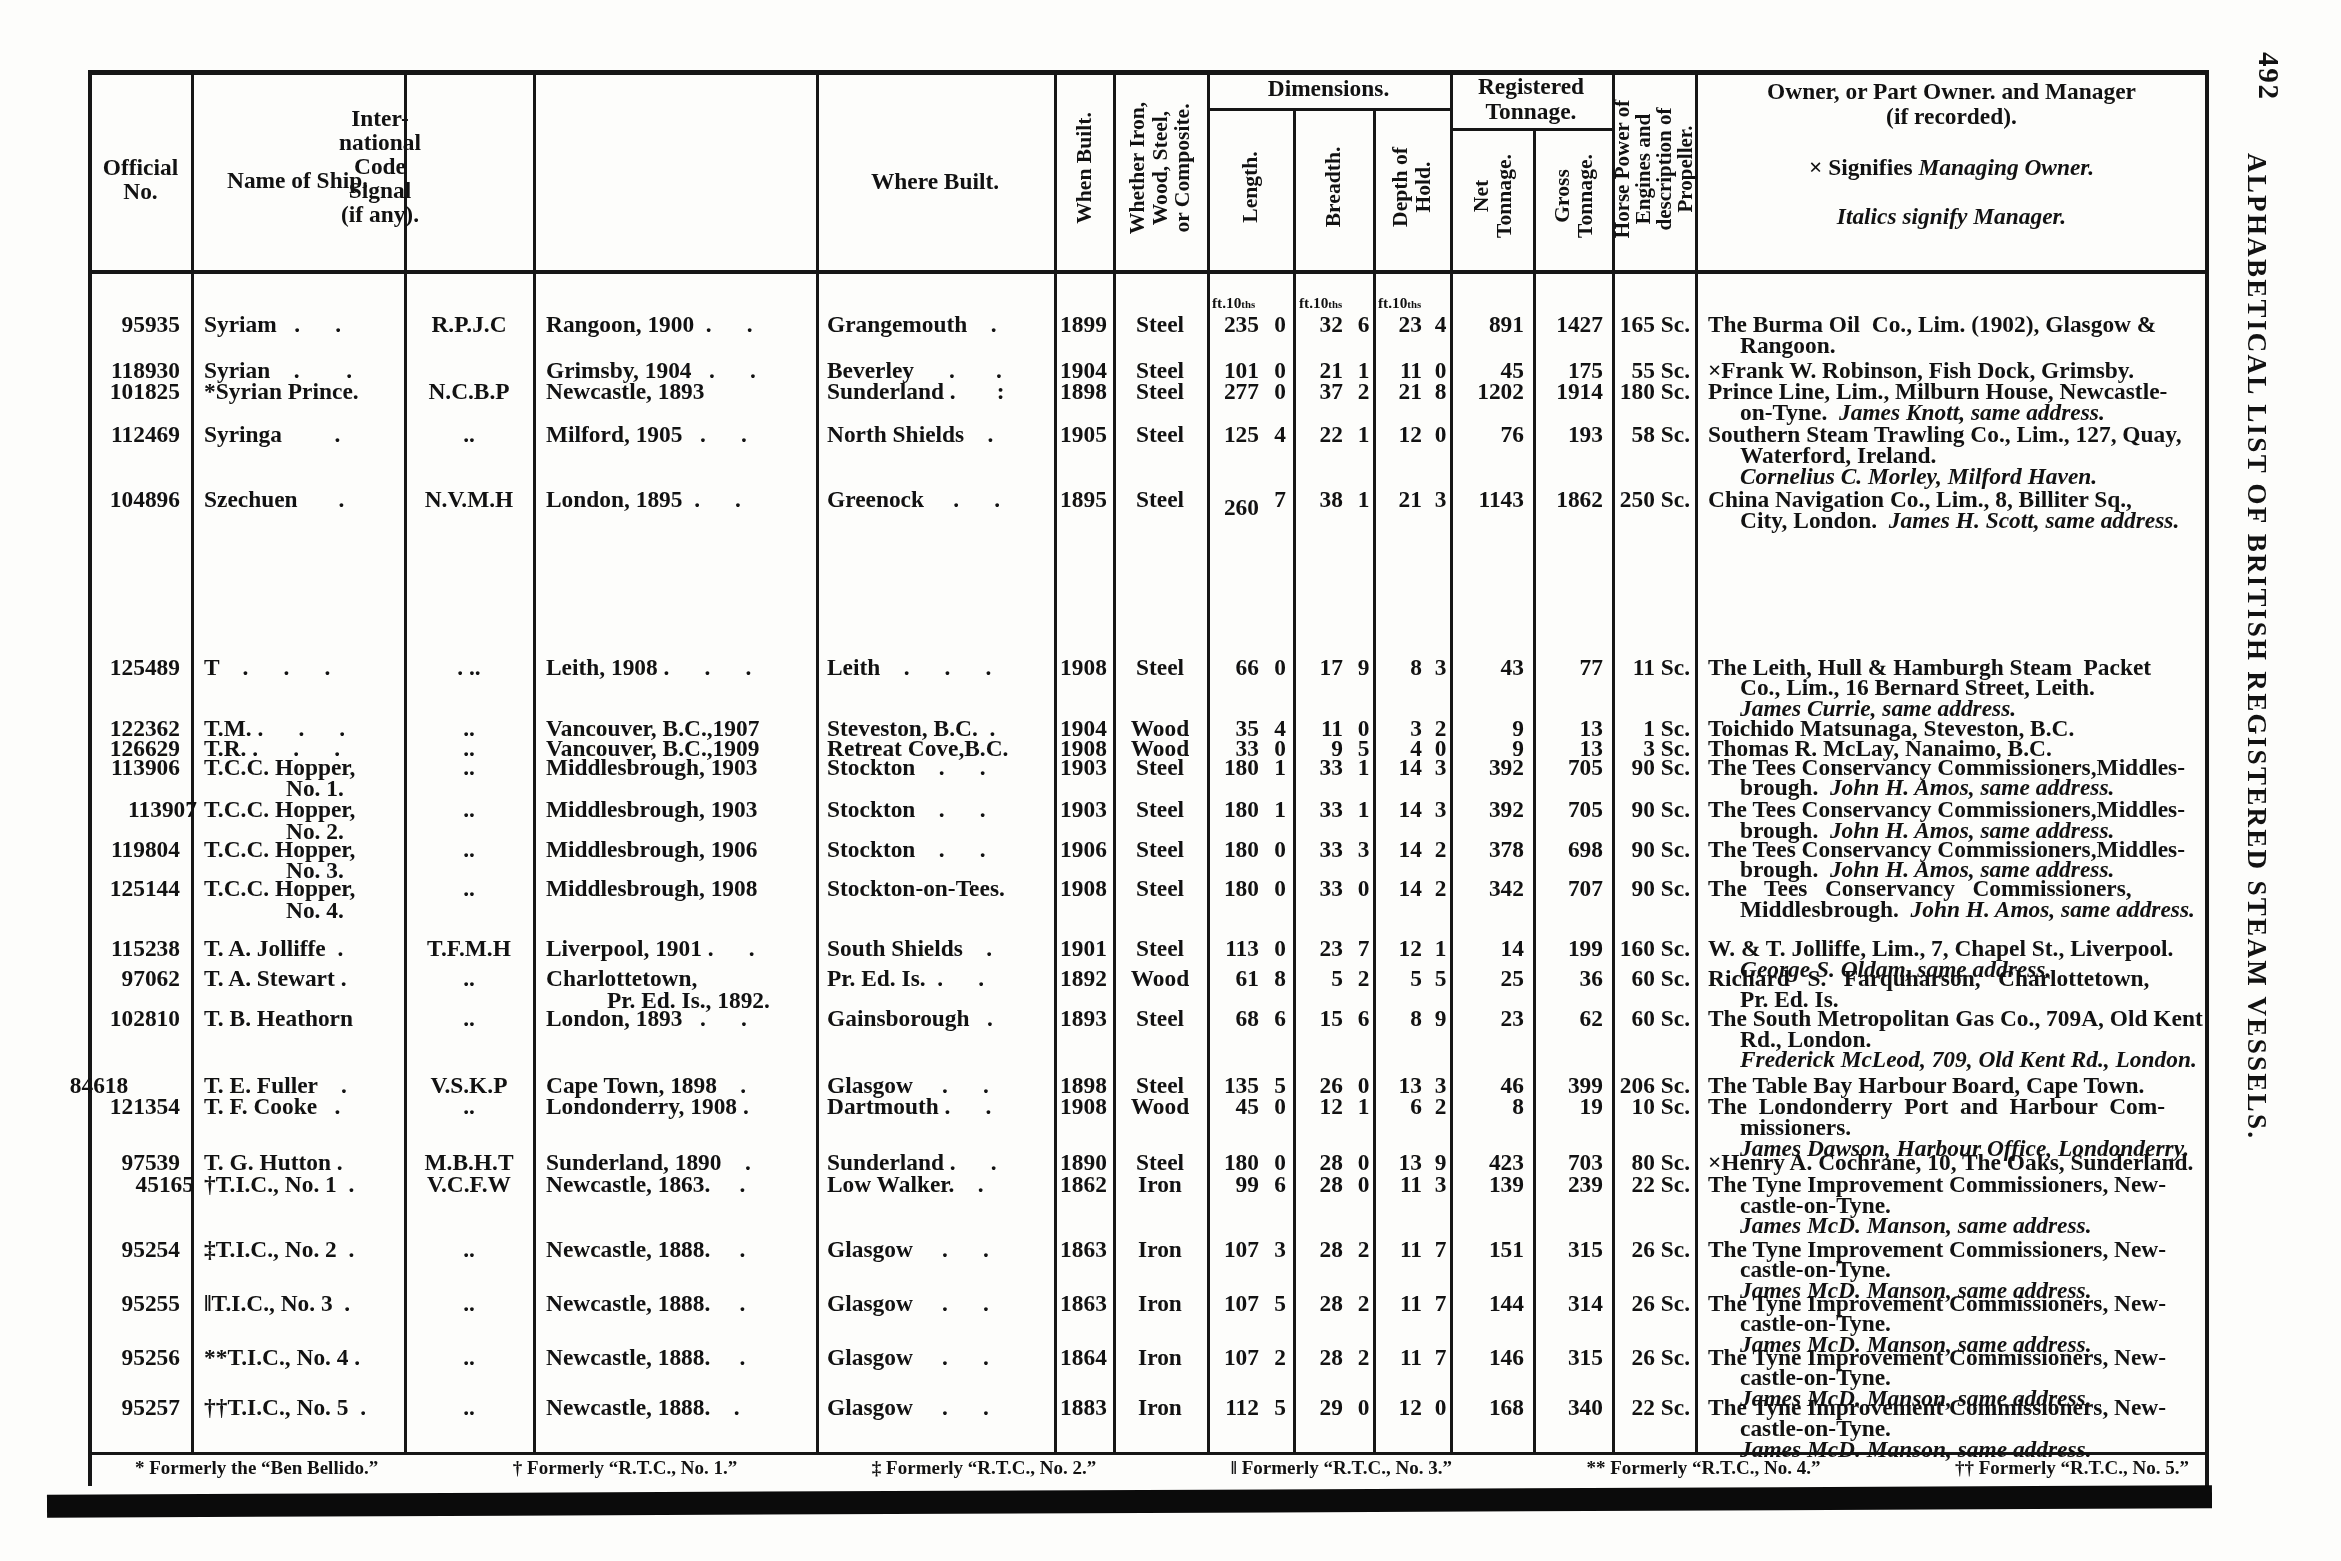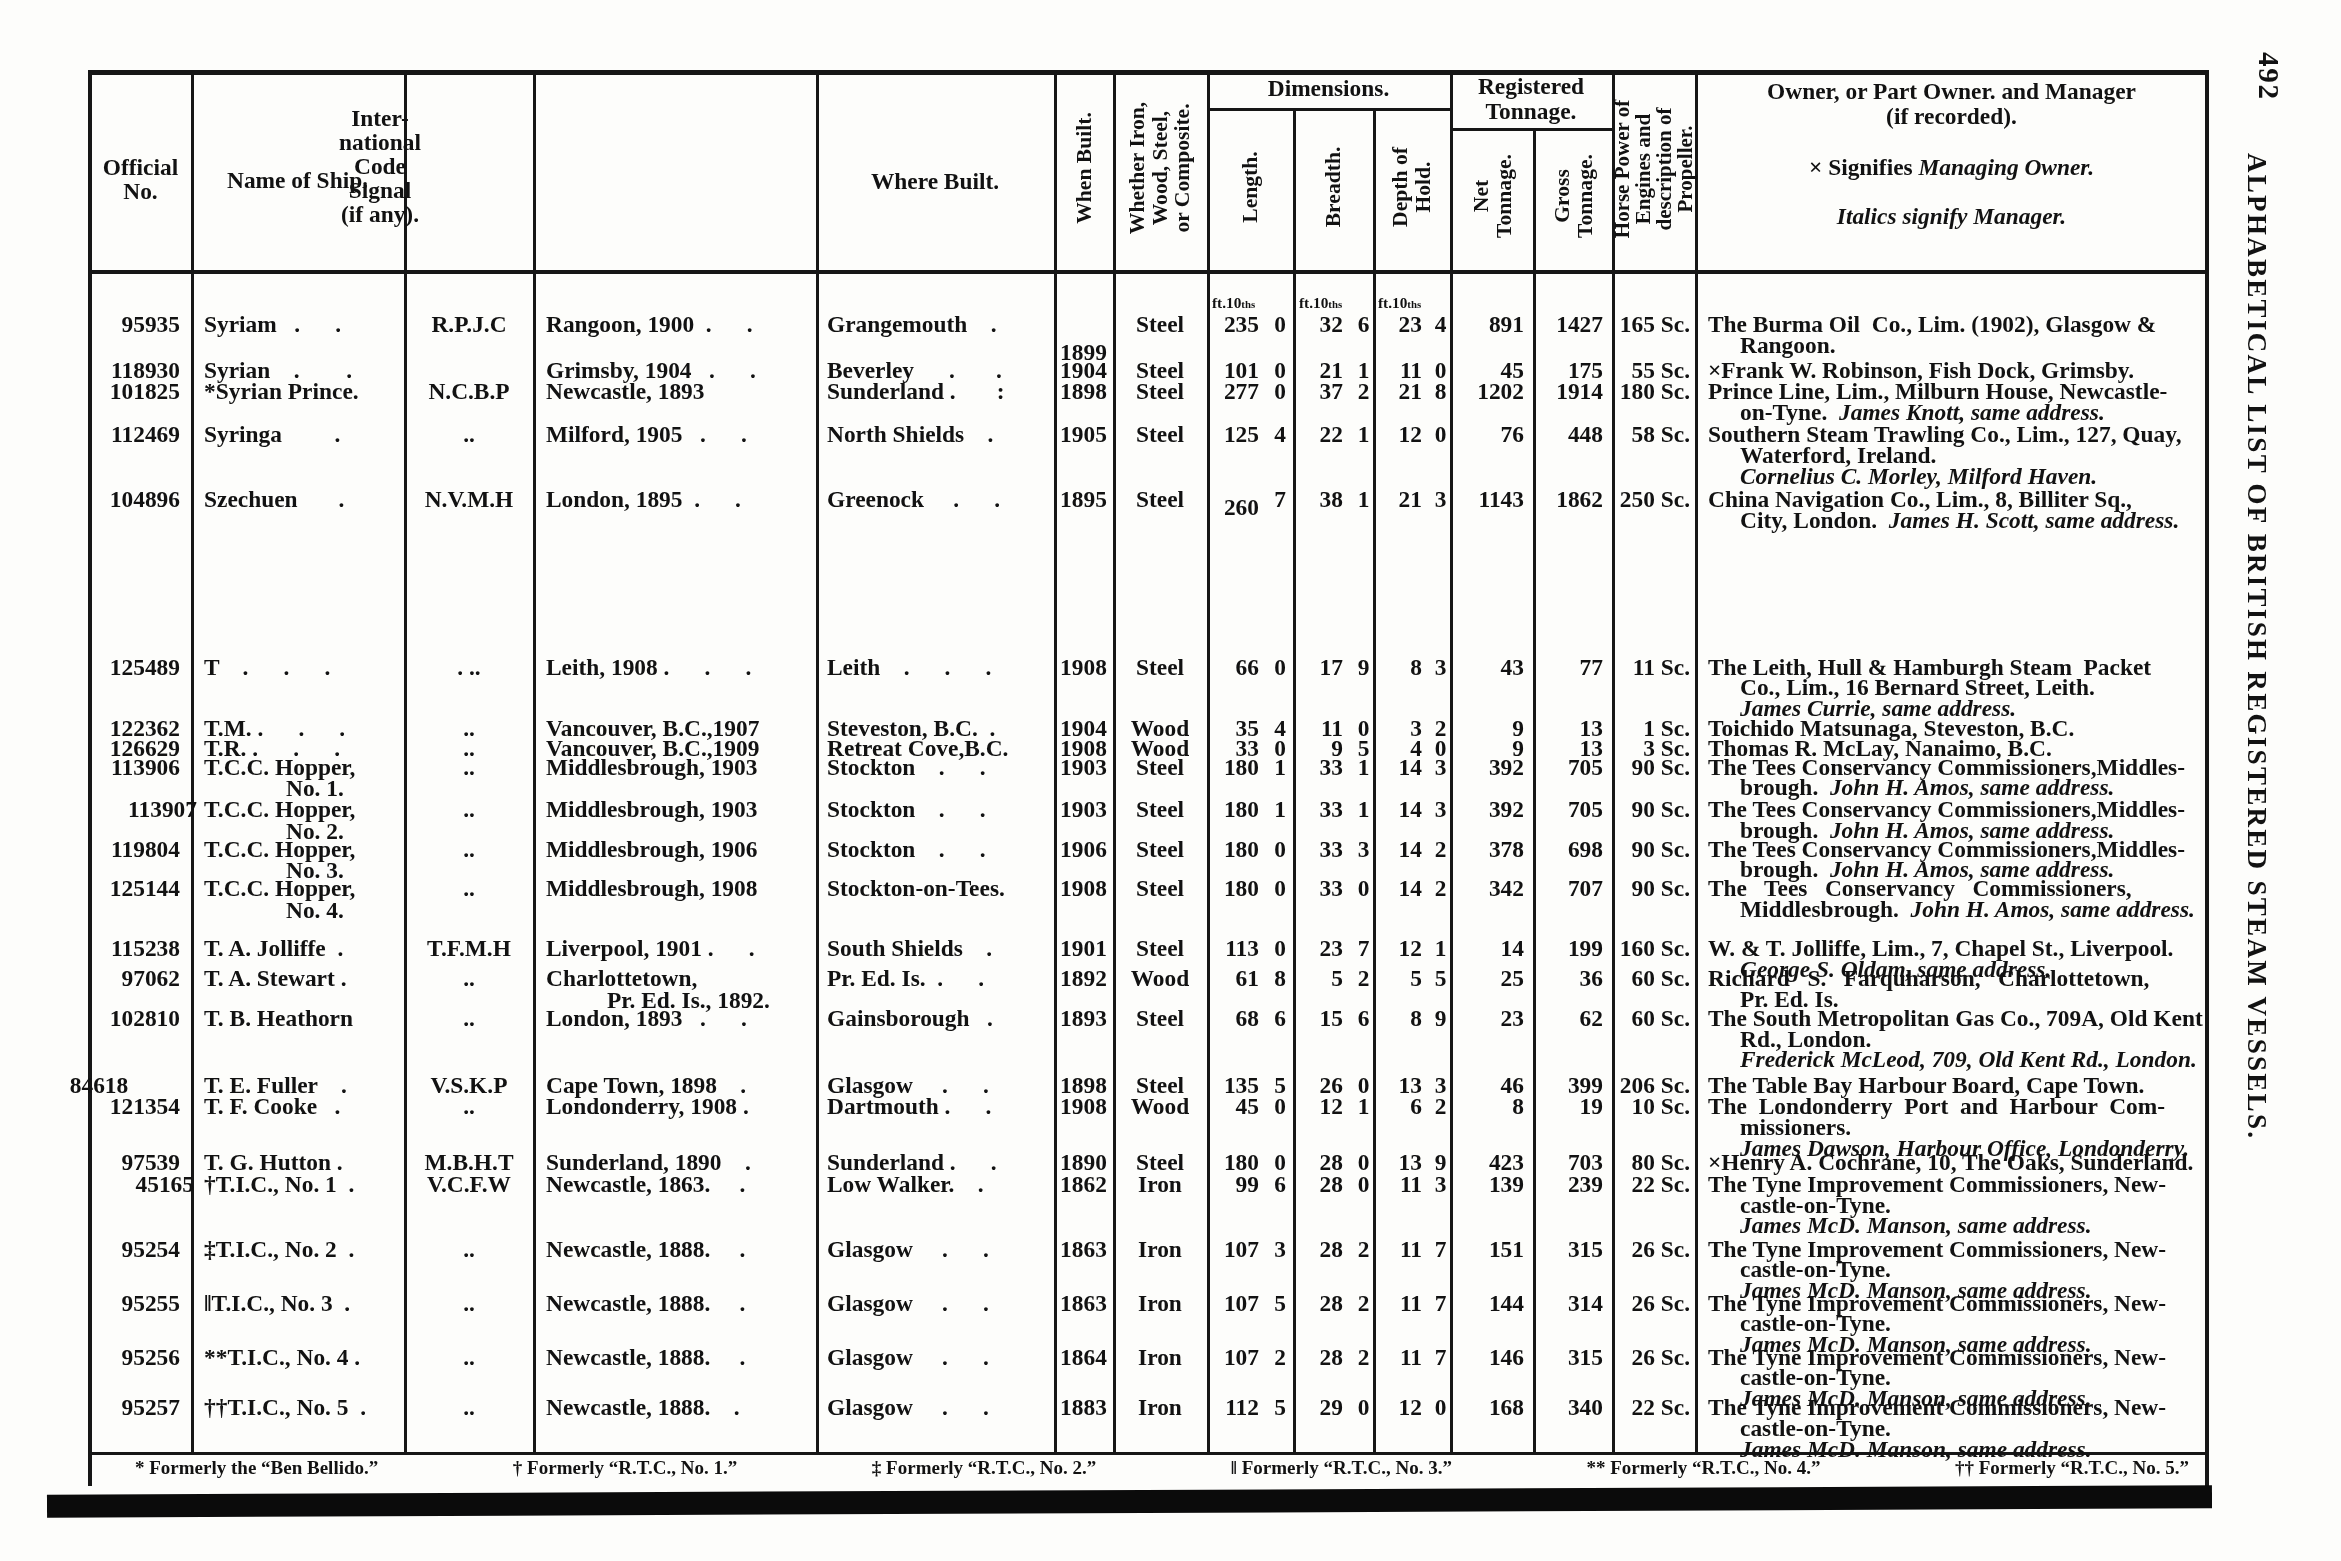--- a/index.html
+++ b/index.html
@@ -79,21 +79,21 @@
   <div class="hdr" style="left:1695px;top:104px;width:513px;">(if recorded).</div>
   <div class="hdr" style="left:1695px;top:155px;width:513px;"><span>× Signifies </span><span class="it">Managing Owner.</span></div>
   <div class="hdr" style="left:1695px;top:204px;width:513px;"><span class="it">Italics signify </span><span class="it">Manager.</span></div>
 
   <div id="rows">
       <div class="t" style="left: 18px; top: 313px; width: 162px; text-align: right;">95935</div>
       <div class="t" style="left: 204px; top: 313px;">Syriam   .      .</div>
       <div class="t" style="left: 404px; top: 313px; width: 130px; text-align: center;">R.P.J.C</div>
       <div class="t" style="left: 546px; top: 313px;">Rangoon, 1900  .      .</div>
       <div class="t" style="left: 827px; top: 313px;">Grangemouth    .</div>
-      <div class="t" style="left: 1054px; top: 313px; width: 59px; text-align: center; margin-top: 28px;">1899</div>
+      <div class="t" style="left: 1054px; top: 313px; width: 59px; text-align: center;">1899</div>
       <div class="t" style="left: 1113px; top: 313px; width: 94px; text-align: center;">Steel</div>
       <div class="t" style="left: 1207px; top: 313px; width: 52px; text-align: right;">235</div>
       <div class="t" style="left: 1261px; top: 313px; width: 25px; text-align: right;">0</div>
       <div class="t" style="left: 1293px; top: 313px; width: 50px; text-align: right;">32</div>
       <div class="t" style="left: 1346px; top: 313px; width: 23.4px; text-align: right;">6</div>
       <div class="t" style="left: 1373px; top: 313px; width: 49px; text-align: right;">23</div>
       <div class="t" style="left: 1423px; top: 313px; width: 23.4px; text-align: right;">4</div>
       <div class="t" style="left: 1450px; top: 313px; width: 74px; text-align: right;">891</div>
       <div class="t" style="left: 1533px; top: 313px; width: 70px; text-align: right;">1427</div>
       <div class="t" style="left: 1611px; top: 313px; width: 79px; text-align: right;">165 Sc.</div>
@@ -143,21 +143,21 @@
       <div class="t" style="left: 827px; top: 423px;">North Shields    .</div>
       <div class="t" style="left: 1054px; top: 423px; width: 59px; text-align: center;">1905</div>
       <div class="t" style="left: 1113px; top: 423px; width: 94px; text-align: center;">Steel</div>
       <div class="t" style="left: 1207px; top: 423px; width: 52px; text-align: right;">125</div>
       <div class="t" style="left: 1261px; top: 423px; width: 25px; text-align: right;">4</div>
       <div class="t" style="left: 1293px; top: 423px; width: 50px; text-align: right;">22</div>
       <div class="t" style="left: 1346px; top: 423px; width: 23.4px; text-align: right;">1</div>
       <div class="t" style="left: 1373px; top: 423px; width: 49px; text-align: right;">12</div>
       <div class="t" style="left: 1423px; top: 423px; width: 23.4px; text-align: right;">0</div>
       <div class="t" style="left: 1450px; top: 423px; width: 74px; text-align: right;">76</div>
-      <div class="t" style="left: 1533px; top: 423px; width: 70px; text-align: right;">448</div>
+      <div class="t" style="left: 1533px; top: 423px; width: 70px; text-align: right;">193</div>
       <div class="t" style="left: 1611px; top: 423px; width: 79px; text-align: right;">58 Sc.</div>
       <div class="t" style="left: 1708px; top: 423px;"><span>Southern Steam Trawling Co., Lim., 127, Quay,</span></div>
       <div class="t" style="left: 1740px; top: 444px;"><span>Waterford, Ireland.</span></div>
       <div class="t" style="left: 1740px; top: 465px;"><span class="it">Cornelius C. Morley, Milford Haven.</span></div>
       <div class="t" style="left: 18px; top: 488px; width: 162px; text-align: right;">104896</div>
       <div class="t" style="left: 204px; top: 488px;">Szechuen       .</div>
       <div class="t" style="left: 404px; top: 488px; width: 130px; text-align: center;">N.V.M.H</div>
       <div class="t" style="left: 546px; top: 488px;">London, 1895  .      .</div>
       <div class="t" style="left: 827px; top: 488px;">Greenock     .      .</div>
       <div class="t" style="left: 1054px; top: 488px; width: 59px; text-align: center;">1895</div>

